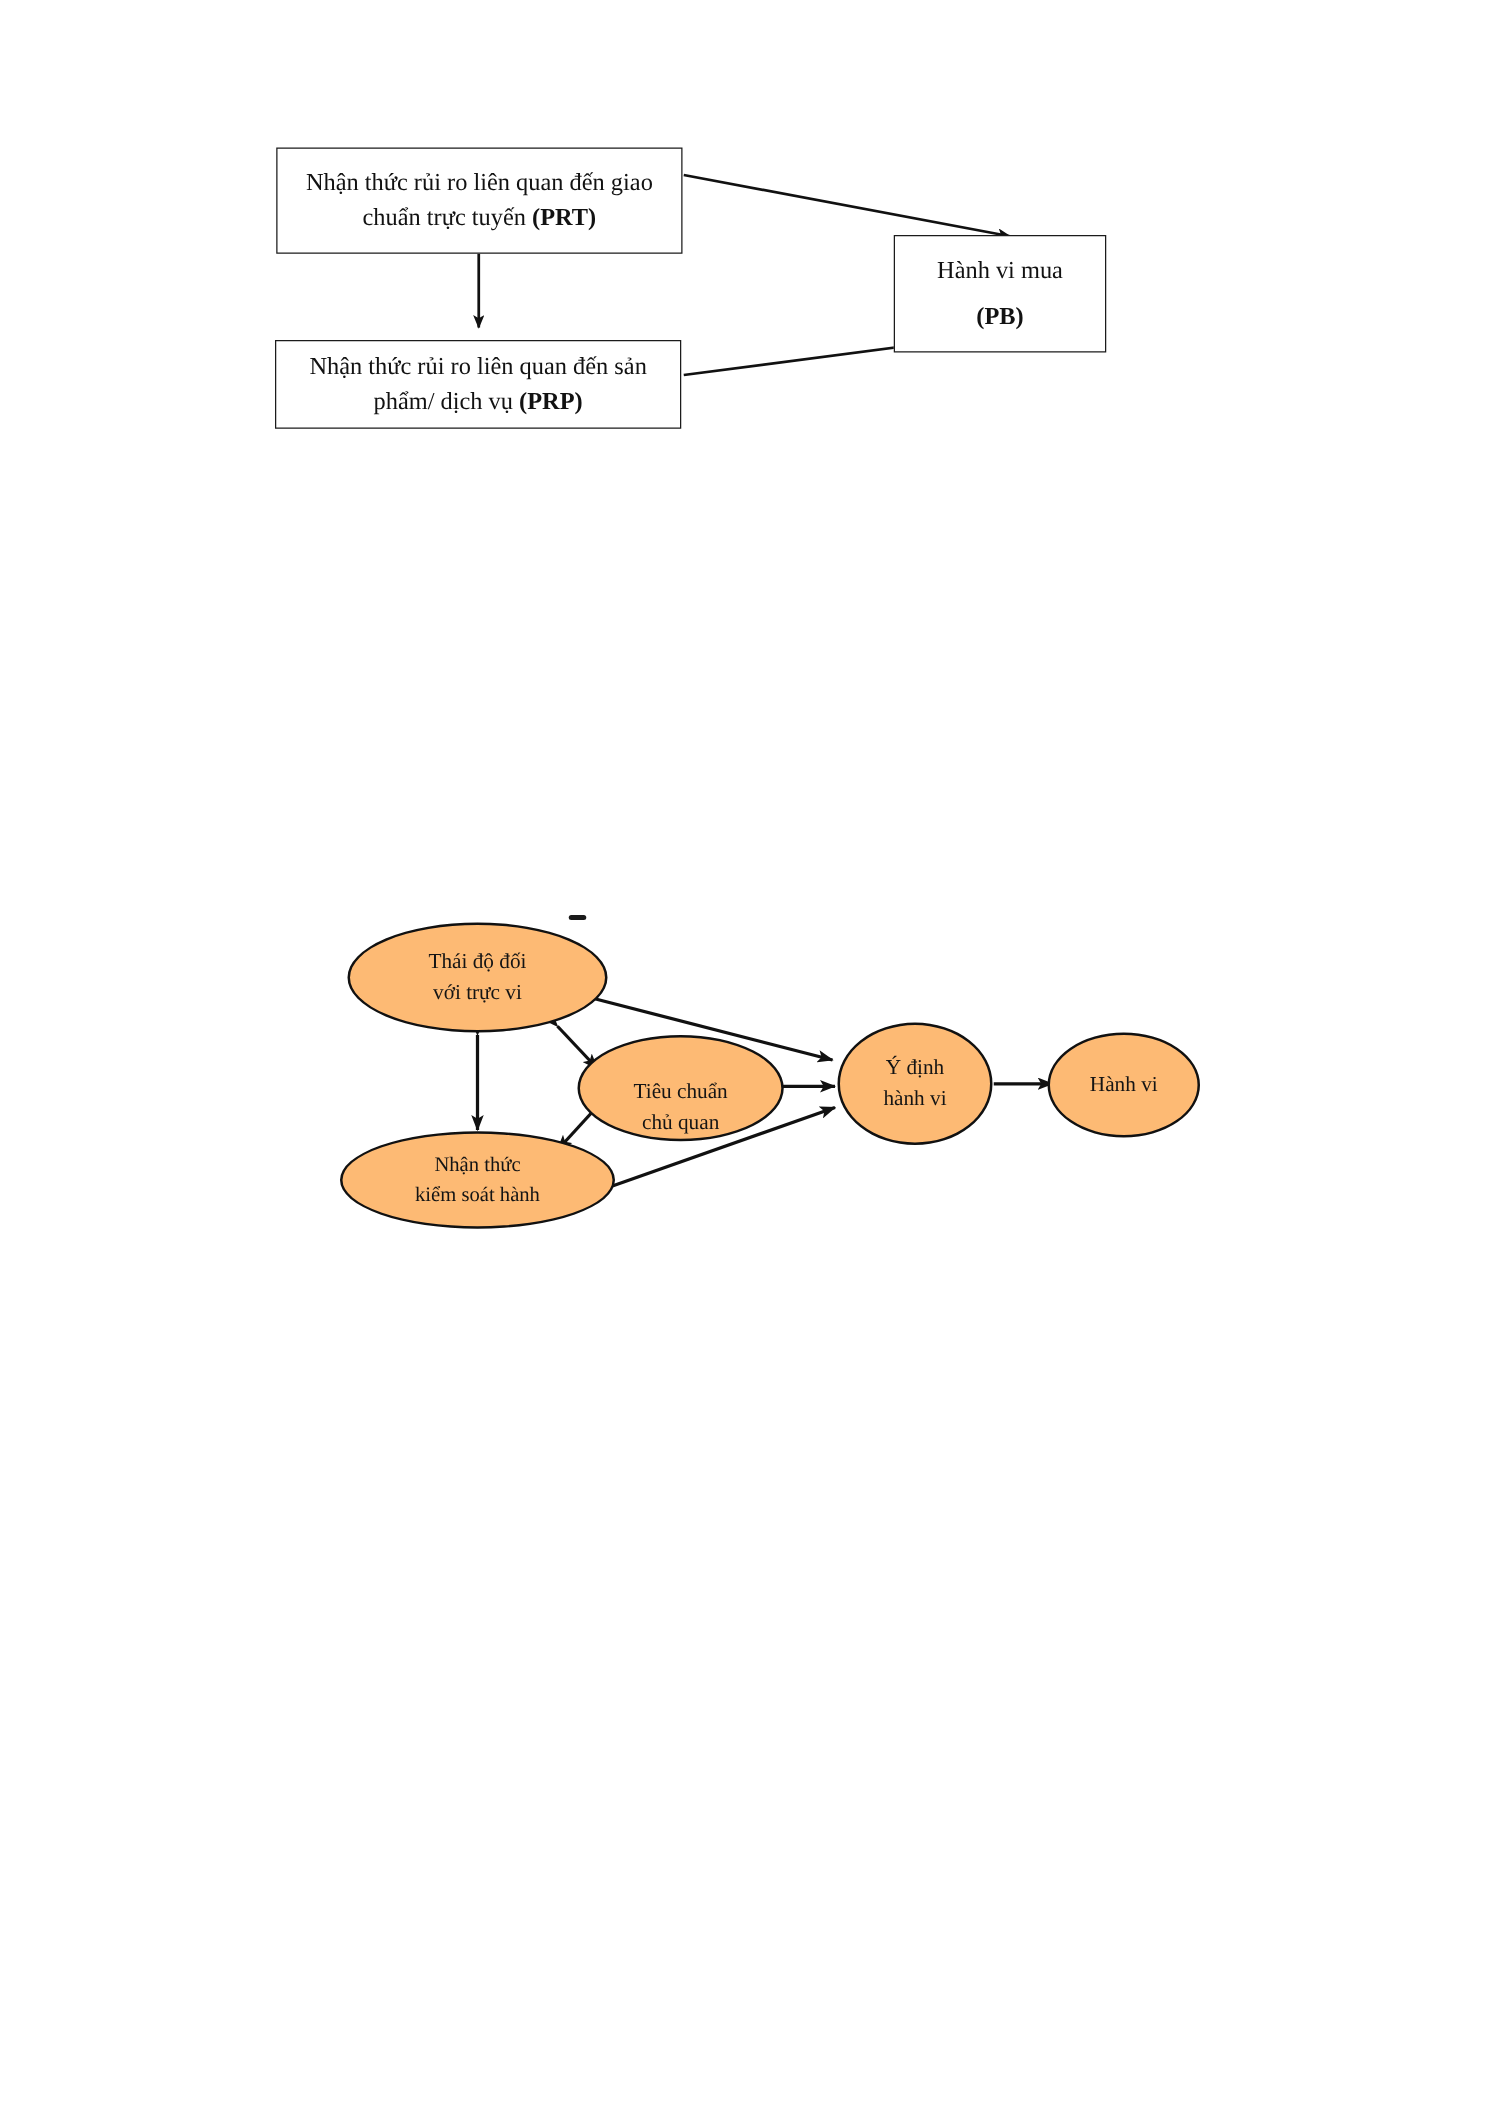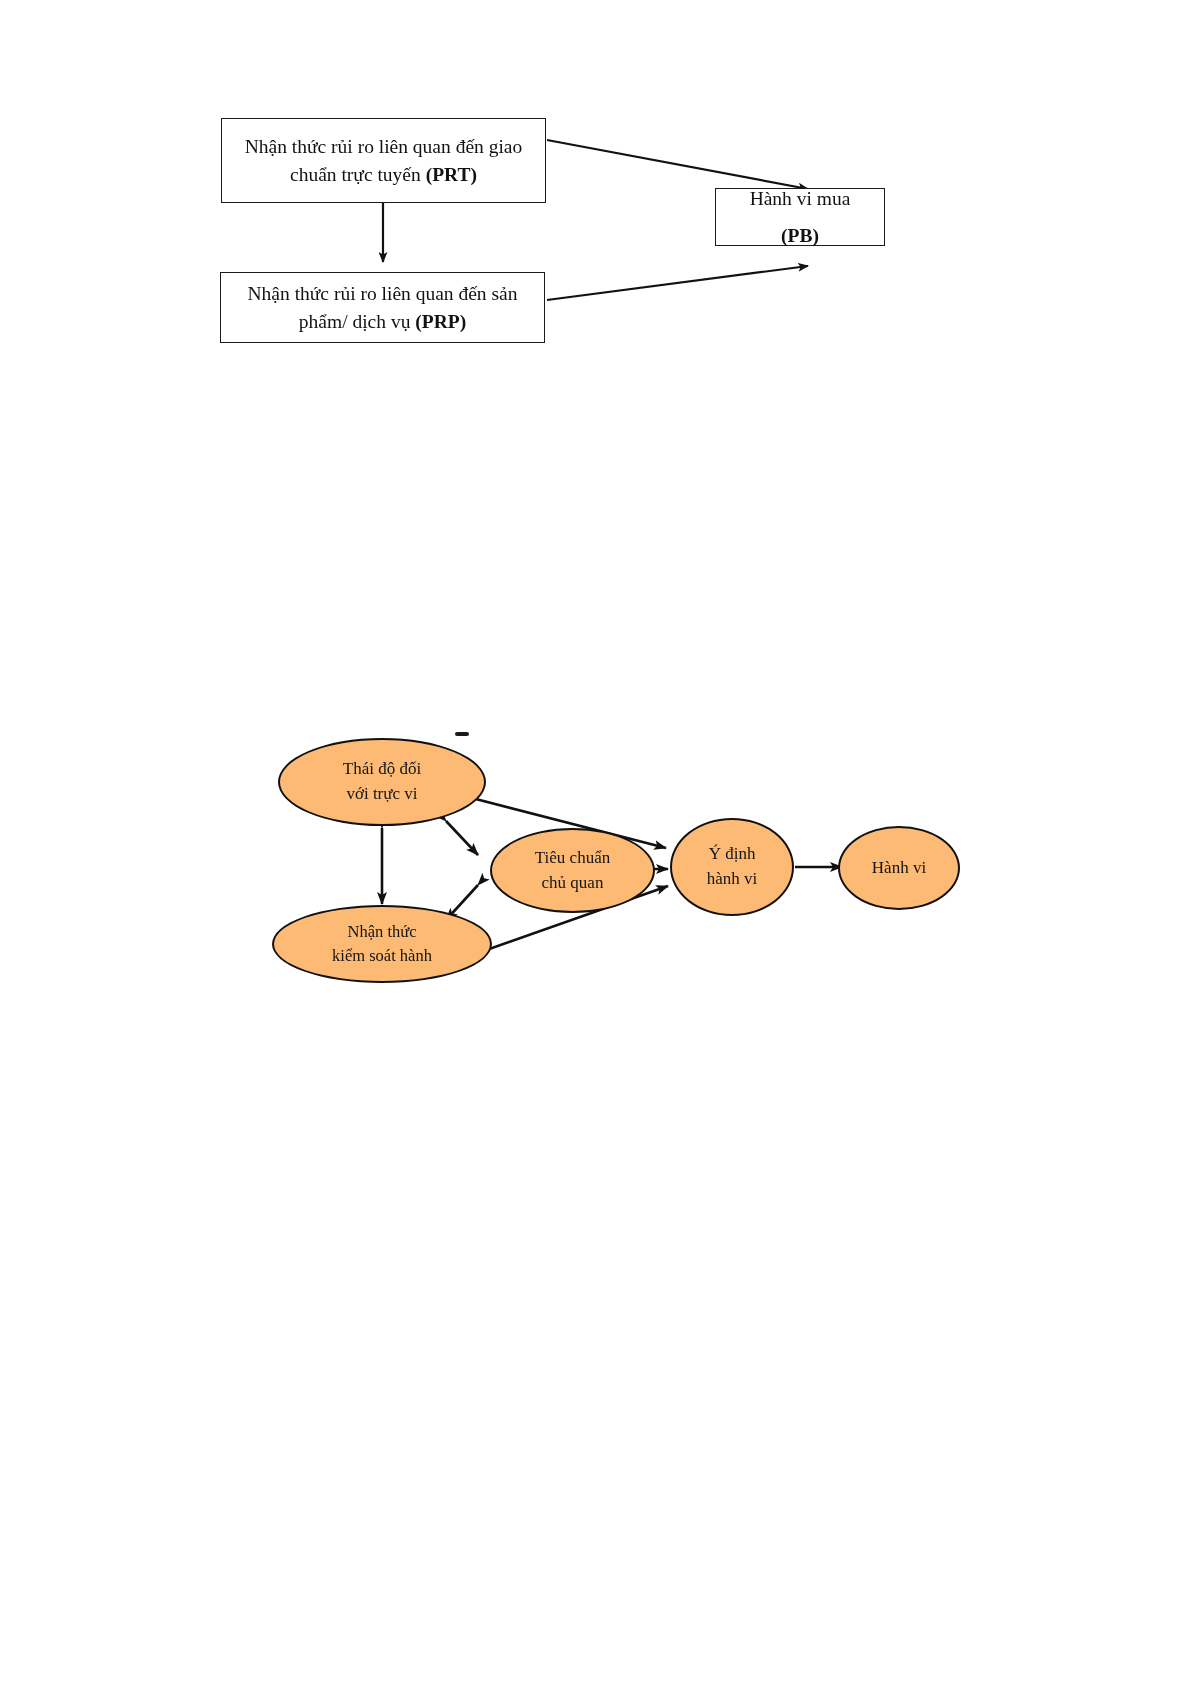--- a/index.html
+++ b/index.html
@@ -51,21 +51,21 @@
     line-height: 1.42;
     font-size: 19.5px;
     color: #121212;
     padding: 4px 10px;
   }
   .node-box .txt { display: block; }
   .node-box b { font-weight: 700; }
 
   #box-prt { left: 221px; top: 98px;  width: 325px; height: 85px; margin-top: 20px; }
   #box-prp { left: 220px; top: 272px; width: 325px; height: 71px; }
-  #box-pb  { left: 715px; top: 188px; width: 170px; height: 58px; }
+  #box-pb  { left: 715px; top: 188px; width: 170px; height: 94px; }
 
   #box-pb .txt { line-height: 1.9; }
 
   
   .fig2 {
     position: absolute;
     left: 0px;
     top: 700px;
     width: 1191px;
     height: 330px;
@@ -81,21 +81,21 @@
     align-items: center;
     justify-content: center;
     text-align: center;
     line-height: 1.46;
     font-size: 17px;
     color: #141414;
     z-index: 3;
   }
 
   #ell-attitude { left: 278px; top: 38px;  width: 208px; height: 88px; }
-  #ell-norm     { left: 490px; top: 128px; width: 165px; height: 85px; }
+  #ell-norm     { left: 462px; top: 128px; width: 165px; height: 85px; align-items: flex-end; }
   #ell-control  { left: 272px; top: 205px; width: 220px; height: 78px; font-size: 16.5px; }
   #ell-intent   { left: 670px; top: 118px; width: 124px; height: 98px; }
   #ell-behavior { left: 838px; top: 126px; width: 122px; height: 84px; }
 
   .stray-tick {
     position: absolute;
     left: 455px;
     top: 32px;
     width: 14px;
     height: 4px;

